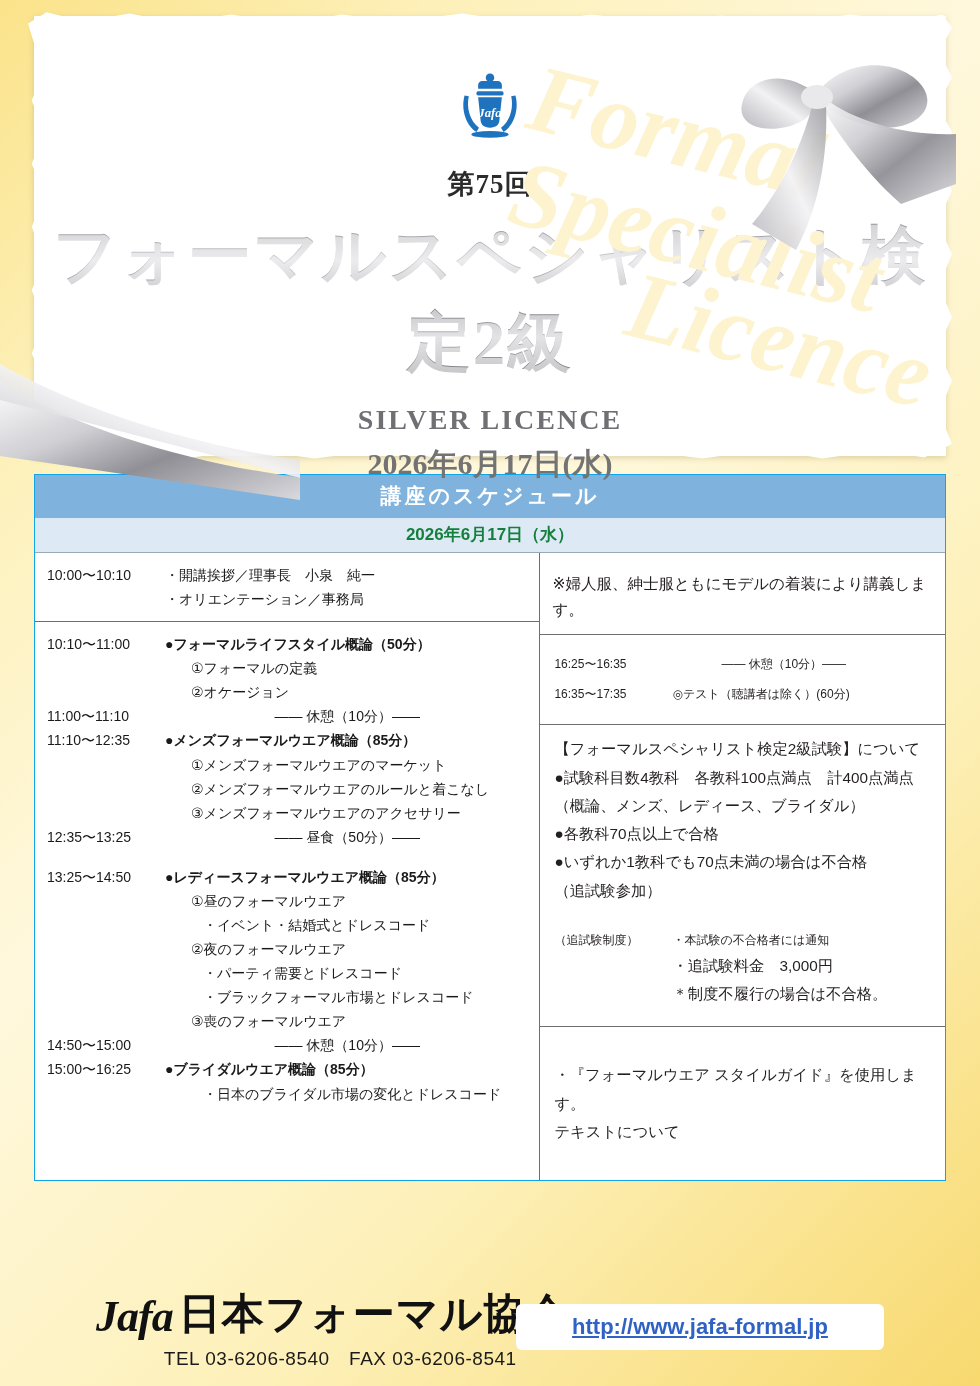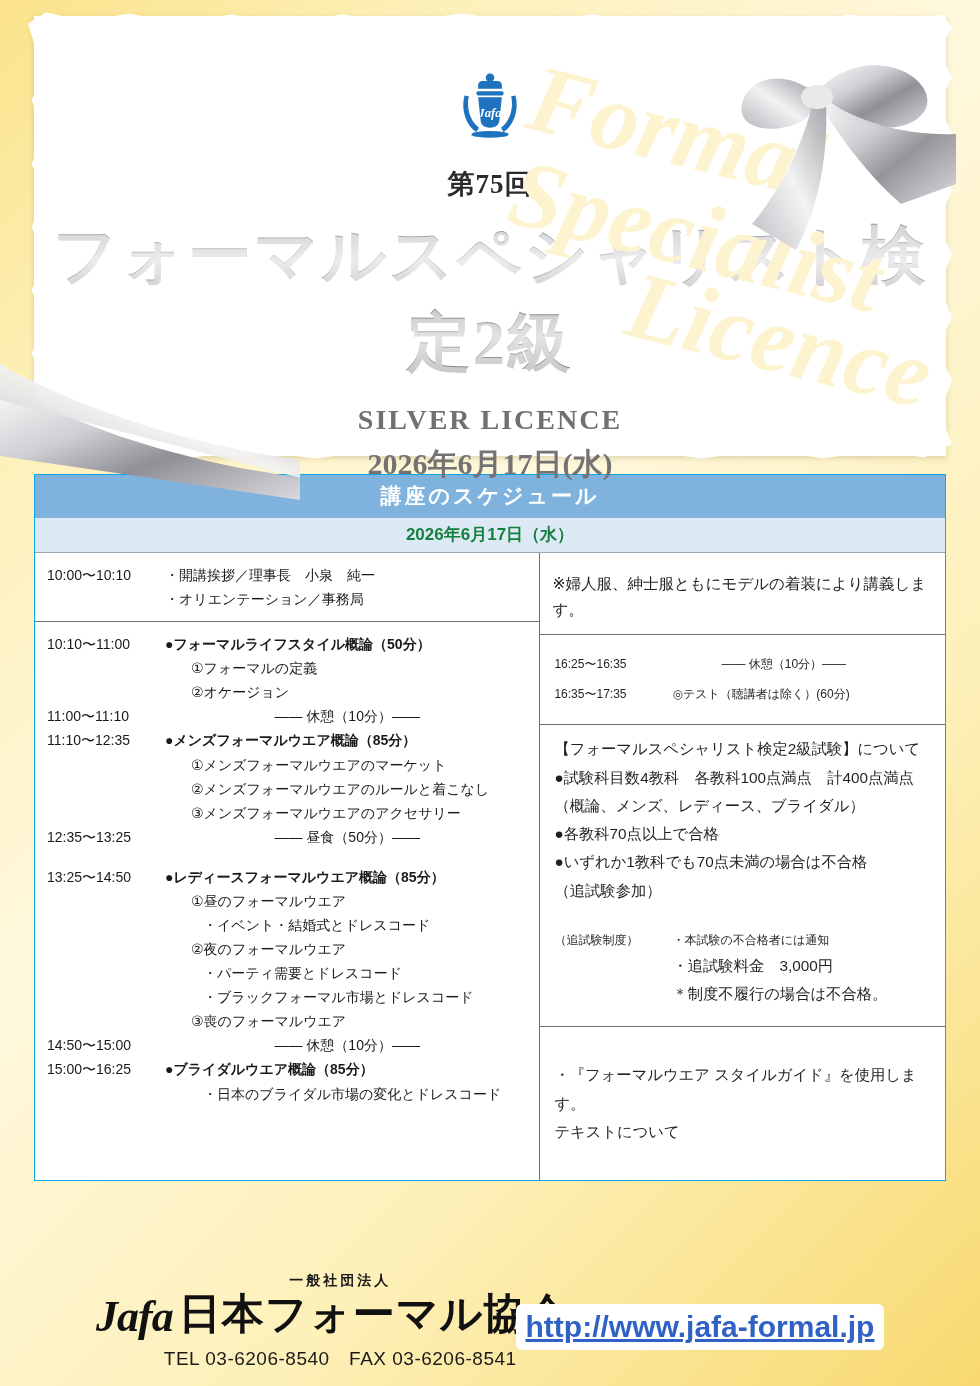--- a/index.html
+++ b/index.html
@@ -114,21 +114,21 @@
   .corp { font-size: 14px; font-weight:700; letter-spacing: 3px; color:#1a1a1a; margin-bottom: -4px;}
   .brandline { display:flex; align-items:flex-end; gap: 6px; }
   .jafa-word { font-family:"Liberation Serif","DejaVu Serif",serif; font-style:italic; font-weight:700; font-size: 44px; color:#111; letter-spacing:-1px; }
   .jp-name { font-family:"Liberation Serif","DejaVu Serif",serif; font-weight:700; font-size: 42px; color:#111; letter-spacing:1px; }
   .reg { font-size: 12px; vertical-align: super; }
   .tel { font-size: 19px; color:#1a1a1a; margin-top: 4px; letter-spacing: .5px; }
   .url-box {
     position:absolute; left: 516px; bottom: 36px; width: 368px; height: 46px;
     background:#ffffff; border-radius: 6px; display:flex; align-items:center; justify-content:center;
   }
-  .url { color:#2f62c4; font-weight:700; font-size: 30px; text-decoration: underline; }
+  .url { color:#2f62c4; font-weight:700; font-size: 22px; text-decoration: underline; }
 </style>
 </head>
 <body>
 
 <div class="hero">
   <div class="hero-inner">
 
     <div class="wm wm1">Formal</div>
     <div class="wm wm2">Specialist</div>
     <div class="wm wm3">Licence</div>
@@ -325,21 +325,20 @@
           <div>テキストについて</div>
         </div>
         <div class="spacer-24"></div>
       </div>
     </div>
   </div>
 </div>
 
 <div class="footer">
   <div class="foot-left">
-    <div class="corp">一般社団法人</div>
     <div class="brandline">
       <span class="jafa-word">Jafa</span>
       <span class="jp-name">日本フォーマル協会</span>
       <span class="reg">®</span>
     </div>
     <div class="tel">TEL 03-6206-8540　FAX 03-6206-8541</div>
   </div>
 
   <div class="url-box">
     <span class="url">http://www.jafa-formal.jp</span>

